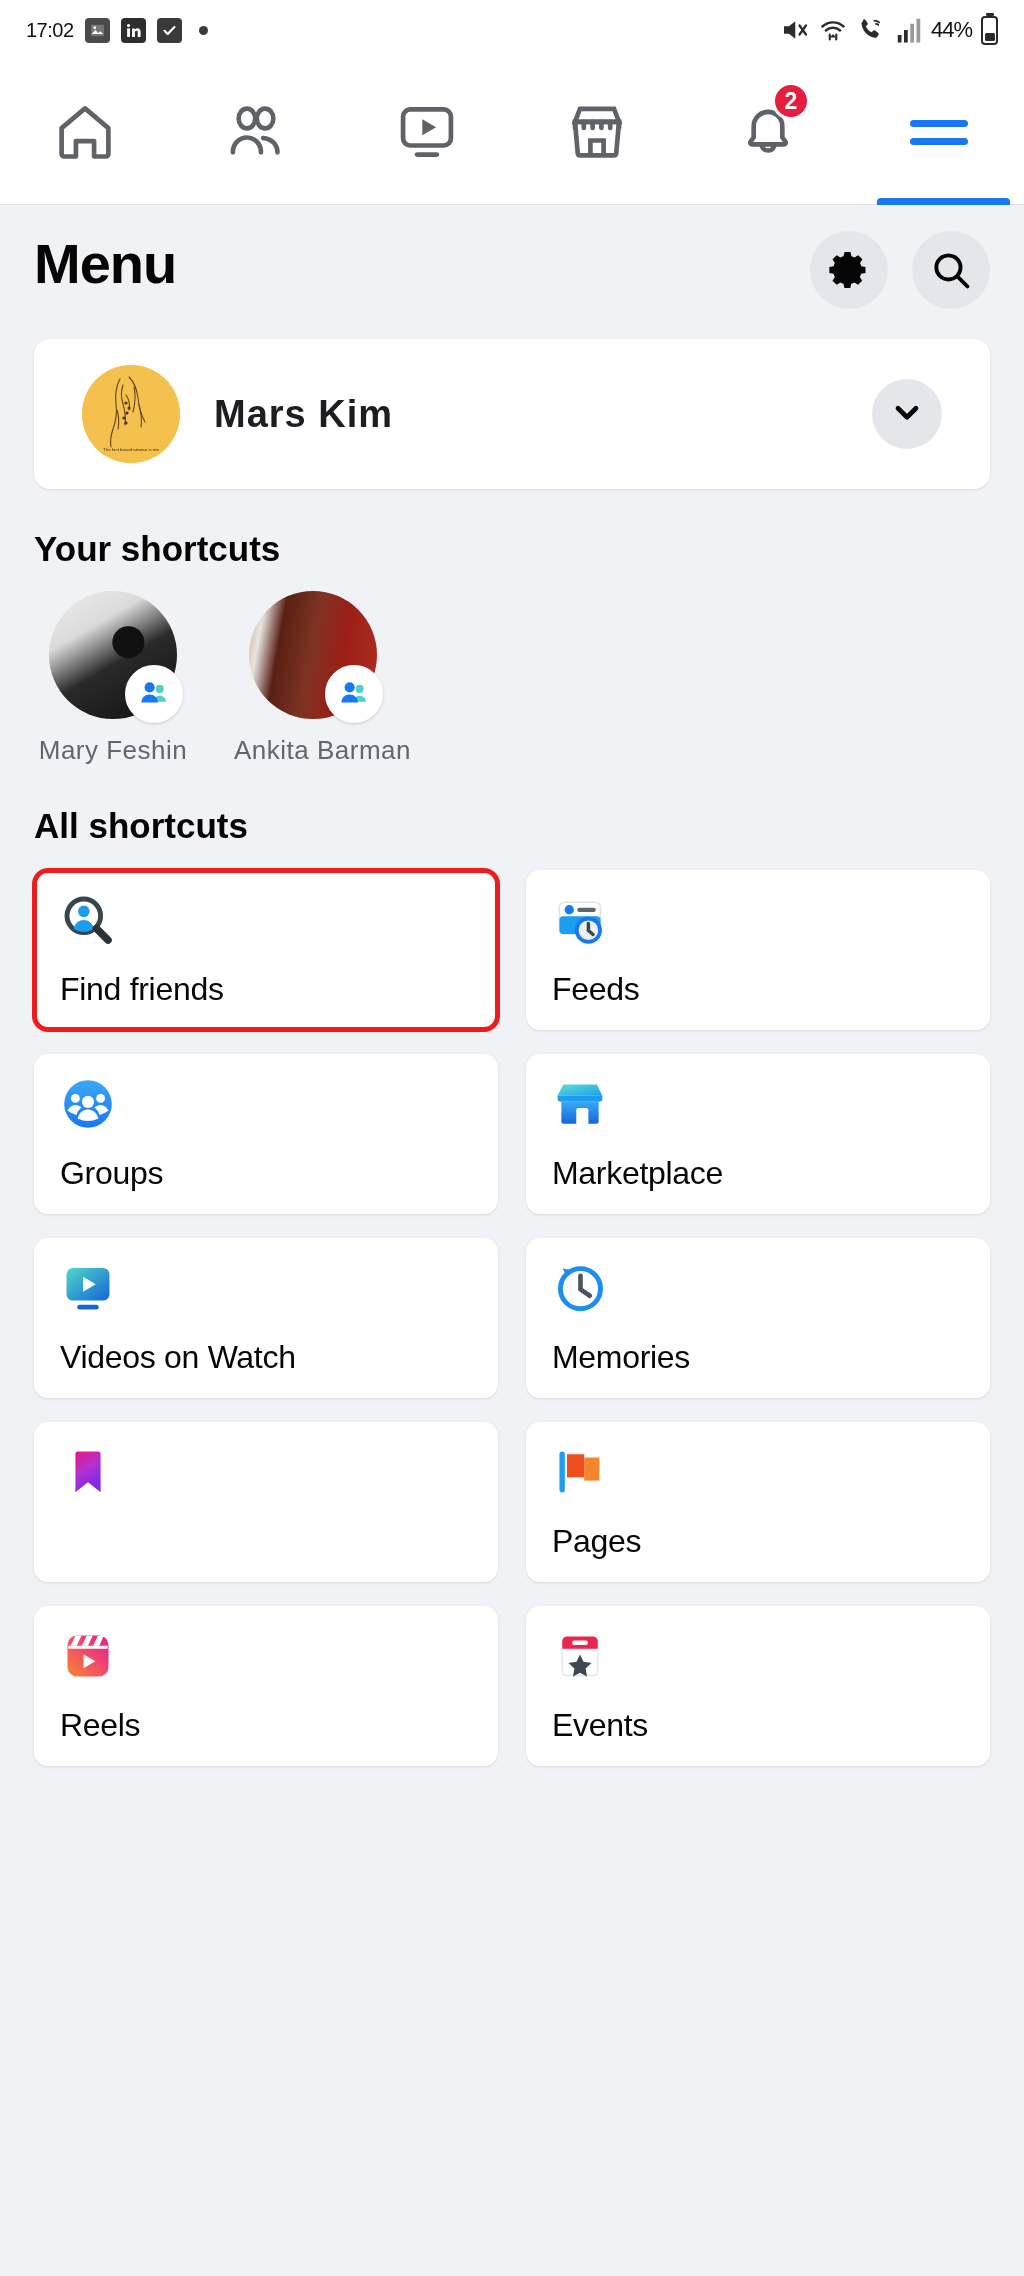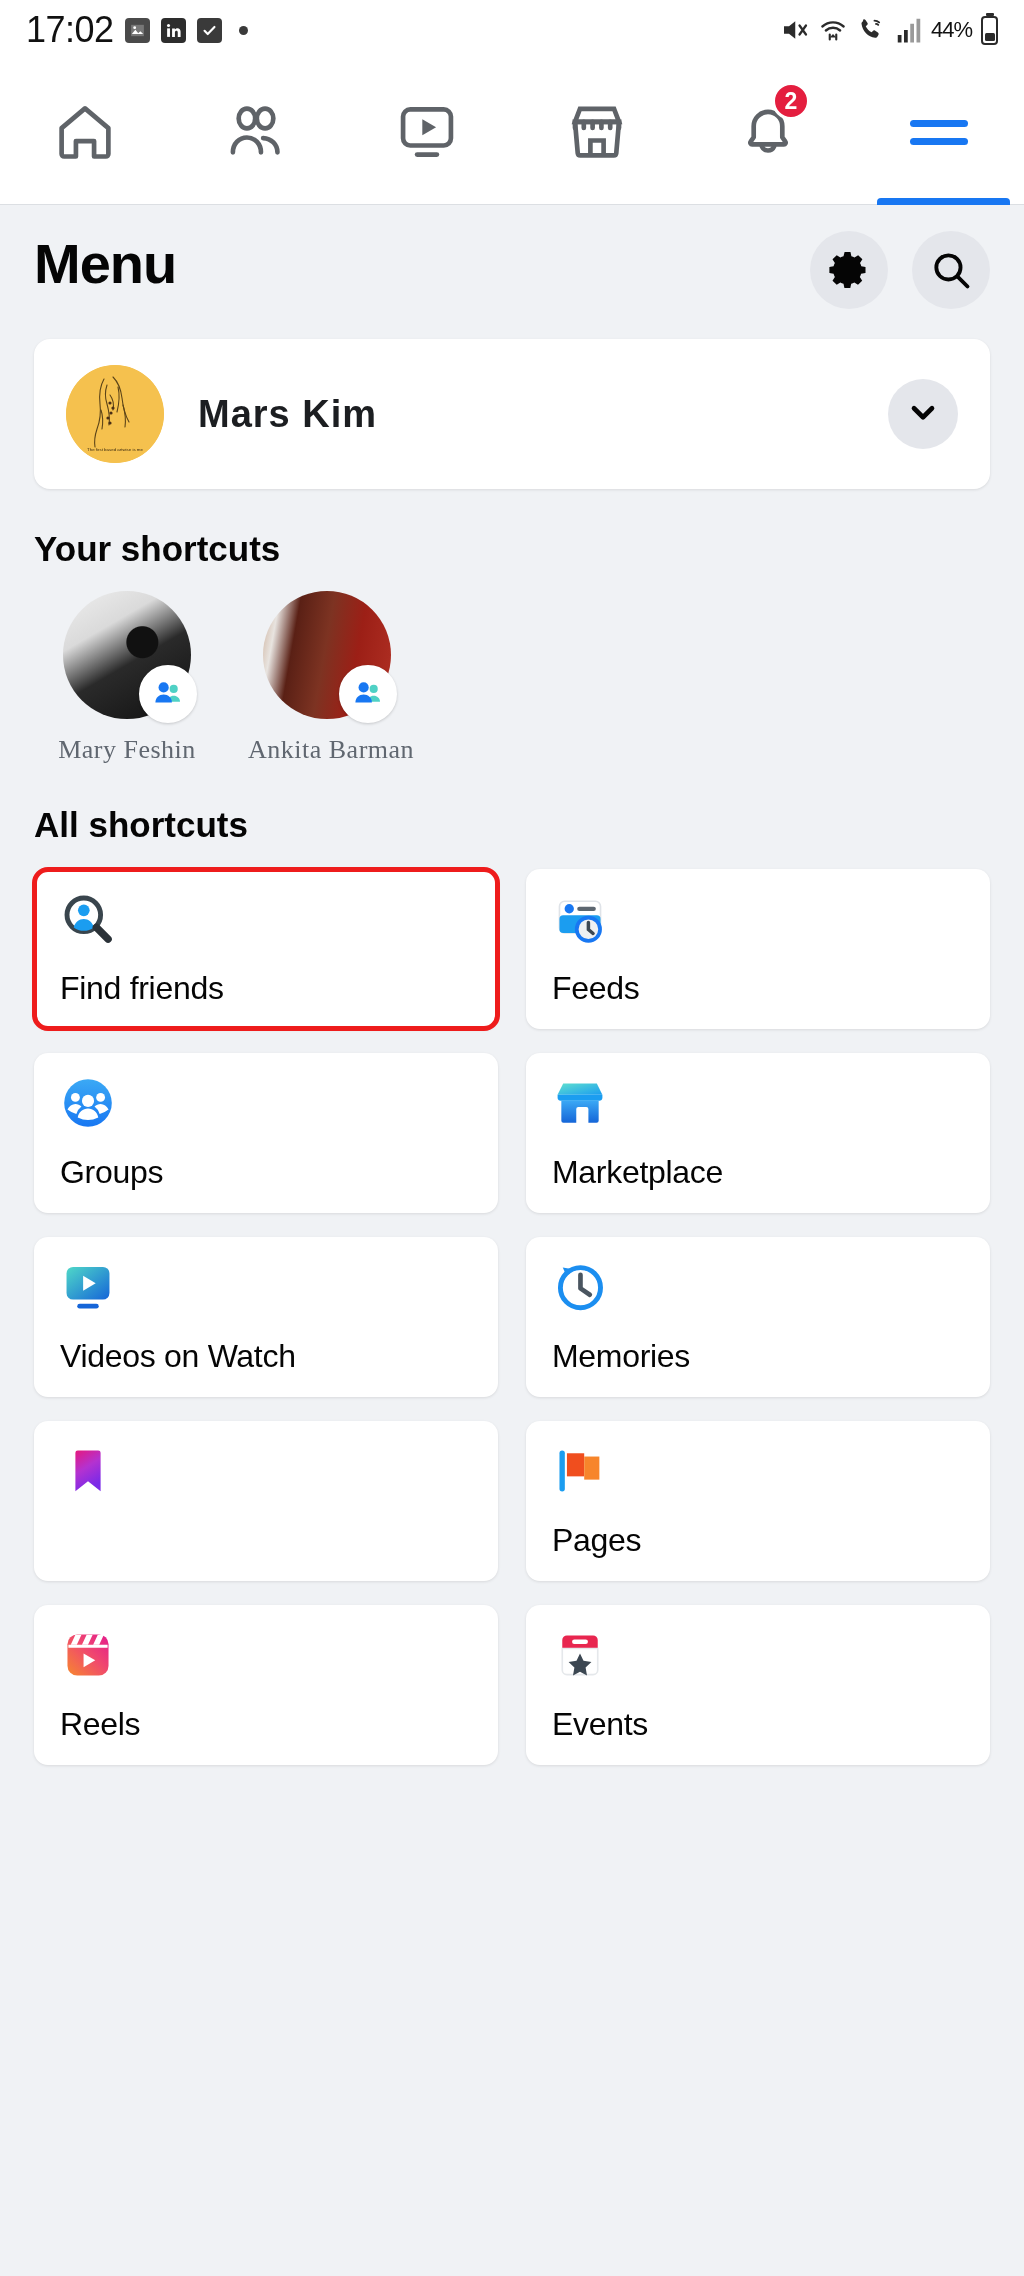--- a/index.html
+++ b/index.html
@@ -11,21 +11,21 @@
   }
   .screen { width: 1024px; height: 2276px; position: relative; background: #f0f2f5; }
 
   
   .statusbar {
     height: 60px; background: #ffffff;
     display: flex; align-items: center;
     padding: 0 26px;
   }
   .sb-left { display: flex; align-items: center; gap: 11px; }
-  .sb-time { font-size: 36px; color: #111; letter-spacing: -0.5px; }
+  .sb-time { font-size: 20px; color: #111; letter-spacing: -0.5px; }
   .sb-appicon { width: 25px; height: 25px; border-radius: 4px; display: flex; align-items: center; justify-content: center; }
   .sb-appicon.photos { background: #4a4a4a; }
   .sb-appicon.linkedin { background: #2d2d2d; }
   .sb-appicon.check { background: #3a3a3a; }
   .sb-appicon svg { display: block; }
   .sb-dot { width: 9px; height: 9px; border-radius: 50%; background: #3a3a3a; margin-left: 6px; }
   .sb-right { margin-left: auto; display: flex; align-items: center; gap: 9px; }
   .sb-right svg { display: block; }
   .sb-battery-text { font-size: 22px; color: #111; letter-spacing: -1px; }
   .sb-battery {
@@ -78,21 +78,21 @@
     display: flex; align-items: center; justify-content: center;
   }
   .circle-btn svg { display: block; }
 
   
   .profile-card {
     margin: 20px 34px 0 34px;
     background: #fff; border-radius: 16px;
     height: 150px;
     display: flex; align-items: center;
-    padding: 0 32px;
+    padding: 0 48px;
     box-shadow: 0 1px 3px rgba(0,0,0,0.10);
   }
   .avatar-lg {
     width: 98px; height: 98px; border-radius: 50%;
     background: #f5c14e;
     position: relative; overflow: hidden; flex: none;
   }
   .avatar-lg svg { display: block; }
   .profile-name {
     margin-left: 34px;
@@ -106,21 +106,21 @@
     display: flex; align-items: center; justify-content: center;
   }
 
   
   .section-label {
     font-size: 35px; font-weight: bold; color: #050505;
     padding: 40px 34px 0 34px;
   }
 
   
-  .shortcuts-row { display: flex; padding: 22px 0 0 48px; gap: 42px; font-family: Liberation Serif, serif; }
+  .shortcuts-row { display: flex; padding: 22px 0 0 34px; gap: 42px; }
   .shortcut { width: 158px; }
   .shortcut-av {
     width: 128px; height: 128px; border-radius: 50%;
     position: relative; overflow: visible; margin: 0 auto;
   }
   .shortcut-av .img { width: 128px; height: 128px; border-radius: 50%; overflow: hidden; }
   .shortcut-av .img.bw {
     background:
       radial-gradient(circle at 62% 40%, #111 0 14%, transparent 15%),
       linear-gradient(150deg, #efefef 0%, #dadada 30%, #2a2a2a 55%, #101010 100%);

